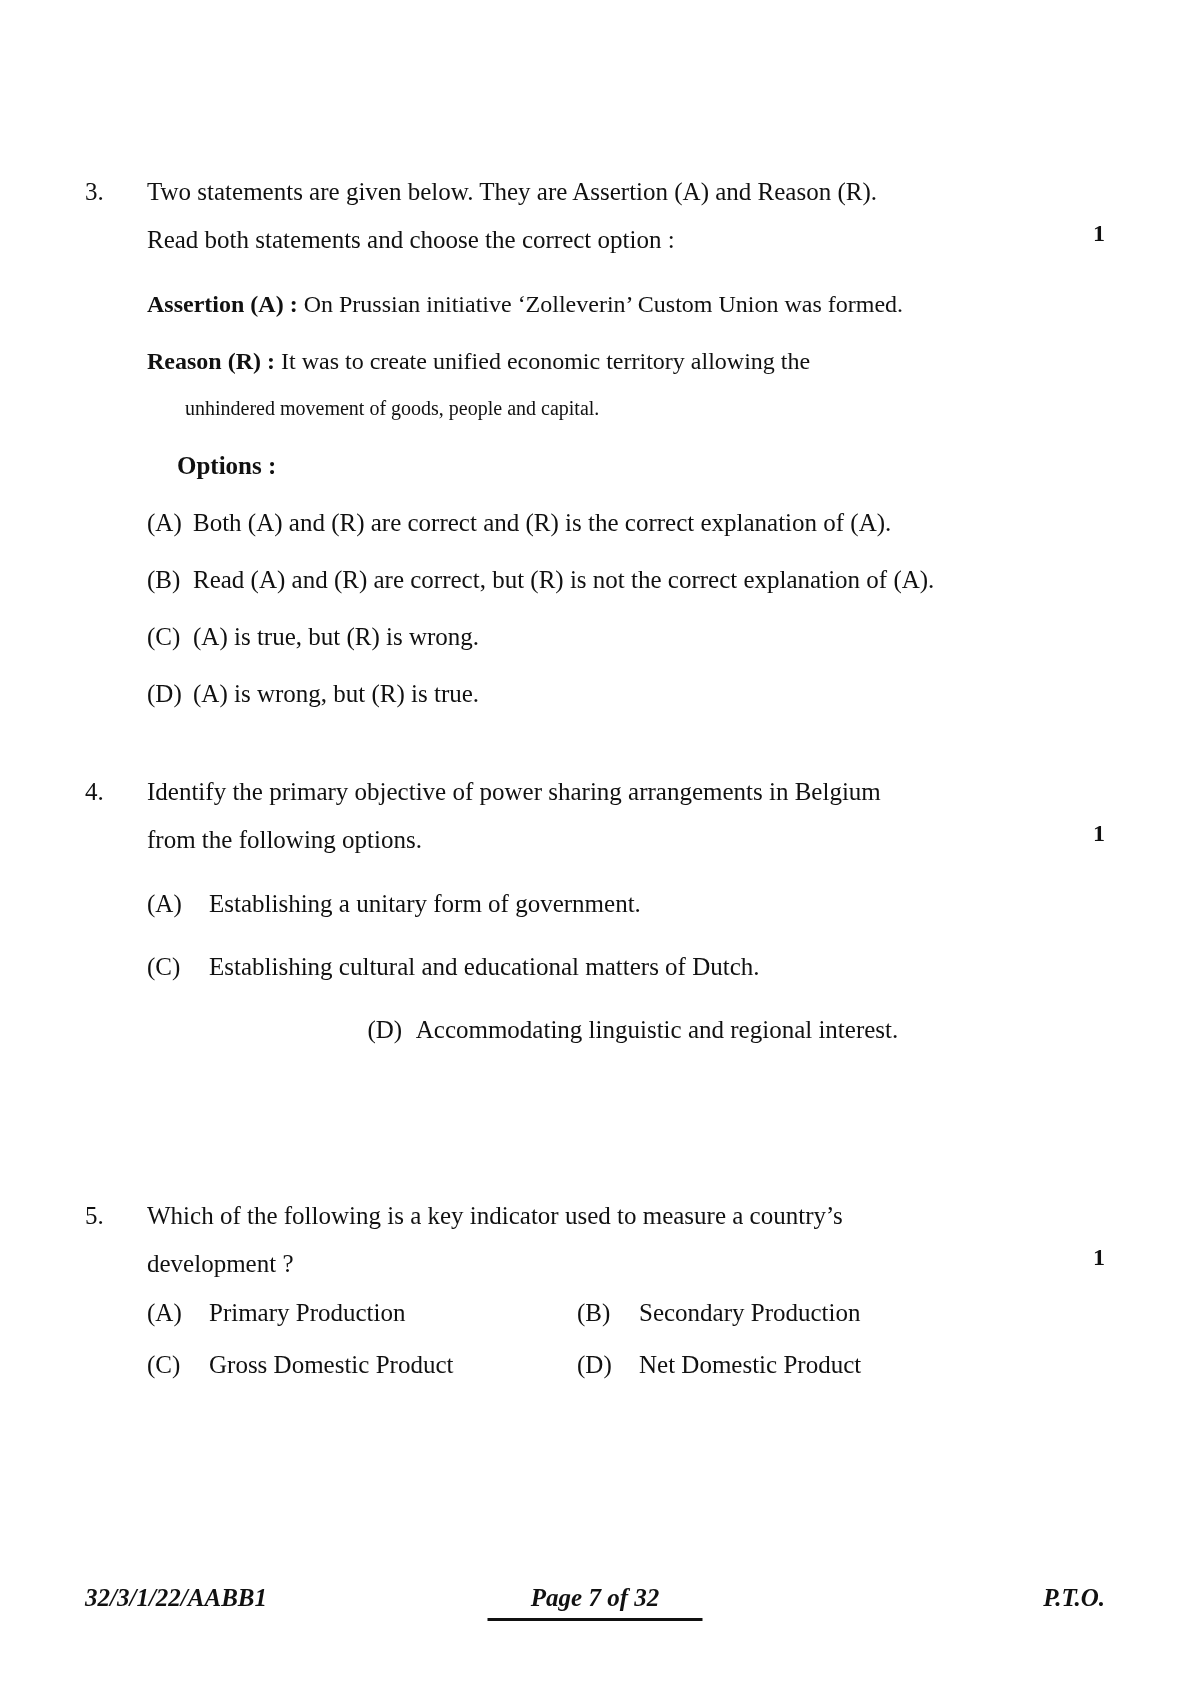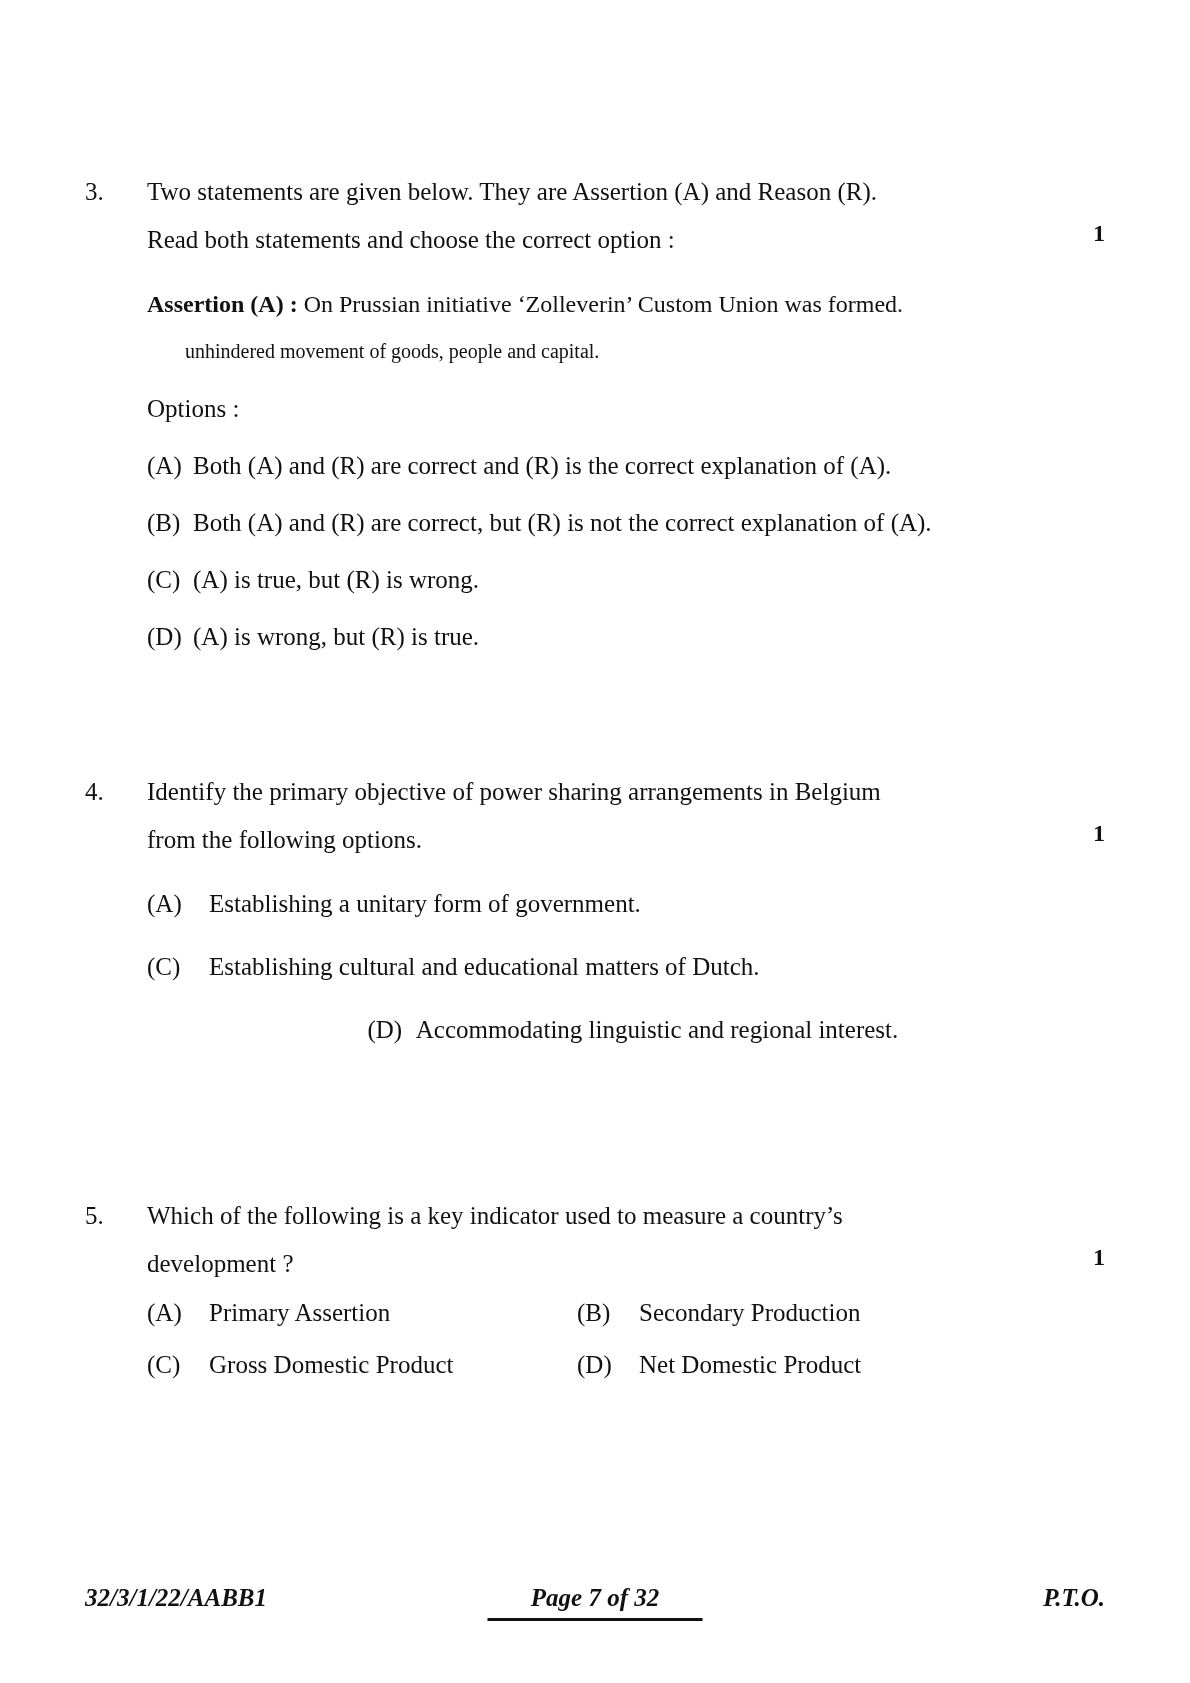--- a/index.html
+++ b/index.html
@@ -80,23 +80,23 @@
     text-align: justify;
     text-justify: inter-word;
   }
   .ar-cont {
     margin-left: 100px;
     font-size: 20px;
     line-height: 47px;
   }
 
   .opt-title {
-    margin-left: 62px;
-    font-size: 25px;
-    font-weight: normal;
+    margin-left: 92px;
+    font-size: 25px;
+    font-weight: bold;
     line-height: 47px;
   }
 
   
   .opt {
     position: relative;
     margin-left: 62px;
     font-size: 25px;
     line-height: 47px;
     white-space: nowrap;
@@ -190,29 +190,33 @@
       <div class="q-text">Two statements are given below. They are Assertion (A) and Reason (R).</div>
       <div class="q-text lastline">Read both statements and choose the correct option :</div>
       <div class="marks" style="top: 41px;">1</div>
     </div>
 
     <div class="ar-row" style="margin-top: 17px;">
       <span class="lbl">Assertion (A) :</span>
       <span>On Prussian initiative ‘Zolleverin’ Custom Union was formed.</span>
     </div>
 
+    <div class="ar-row ar-just" style="margin-top: 10px;">
+      <span class="lbl">Reason  (R)  :</span>
+      <span>It was to create unified economic territory allowing the</span>
+    </div>
     <div class="ar-cont">unhindered movement of goods, people and capital.</div>
 
     <div class="opt-title" style="margin-top: 10px;">Options :</div>
 
     <div class="opt" style="margin-top: 10px;">
       <span class="tag">(A)</span><span>Both (A) and (R) are correct and (R) is the correct explanation of (A).</span>
     </div>
     <div class="opt" style="margin-top: 10px;">
-      <span class="tag">(B)</span><span>Both (A) and (R) are correct, but (R) is not the correct explanation of (A).</span>
+      <span class="tag">(B)</span><span>Read (A) and (R) are correct, but (R) is not the correct explanation of (A).</span>
     </div>
     <div class="opt" style="margin-top: 10px;">
       <span class="tag">(C)</span><span>(A) is true, but (R) is wrong.</span>
     </div>
     <div class="opt" style="margin-top: 10px;">
       <span class="tag">(D)</span><span>(A) is wrong, but (R) is true.</span>
     </div>
   </div>
 
   <div class="q-block" style="top: 768px;">
@@ -239,21 +243,21 @@
 
     <div class="q-head">
       <div class="q-num">5.</div>
       <div class="q-text">Which of the following is a key indicator used to measure a country’s</div>
       <div class="q-text lastline">development ?</div>
       <div class="marks" style="top: 41px;">1</div>
     </div>
 
     <div class="opt2" style="margin-top: 2px;">
       <span class="cellA">
-        <span class="tag">(A)</span><span>Primary Assertion</span>
+        <span class="tag">(A)</span><span>Primary Production</span>
       </span>
       <span class="cellB">
         <span class="tag">(B)</span><span>Secondary Production</span>
       </span>
     </div>
 
     <div class="opt2" style="margin-top: 6px;">
       <span class="cellA">
         <span class="tag">(C)</span><span>Gross Domestic Product</span>
       </span>

